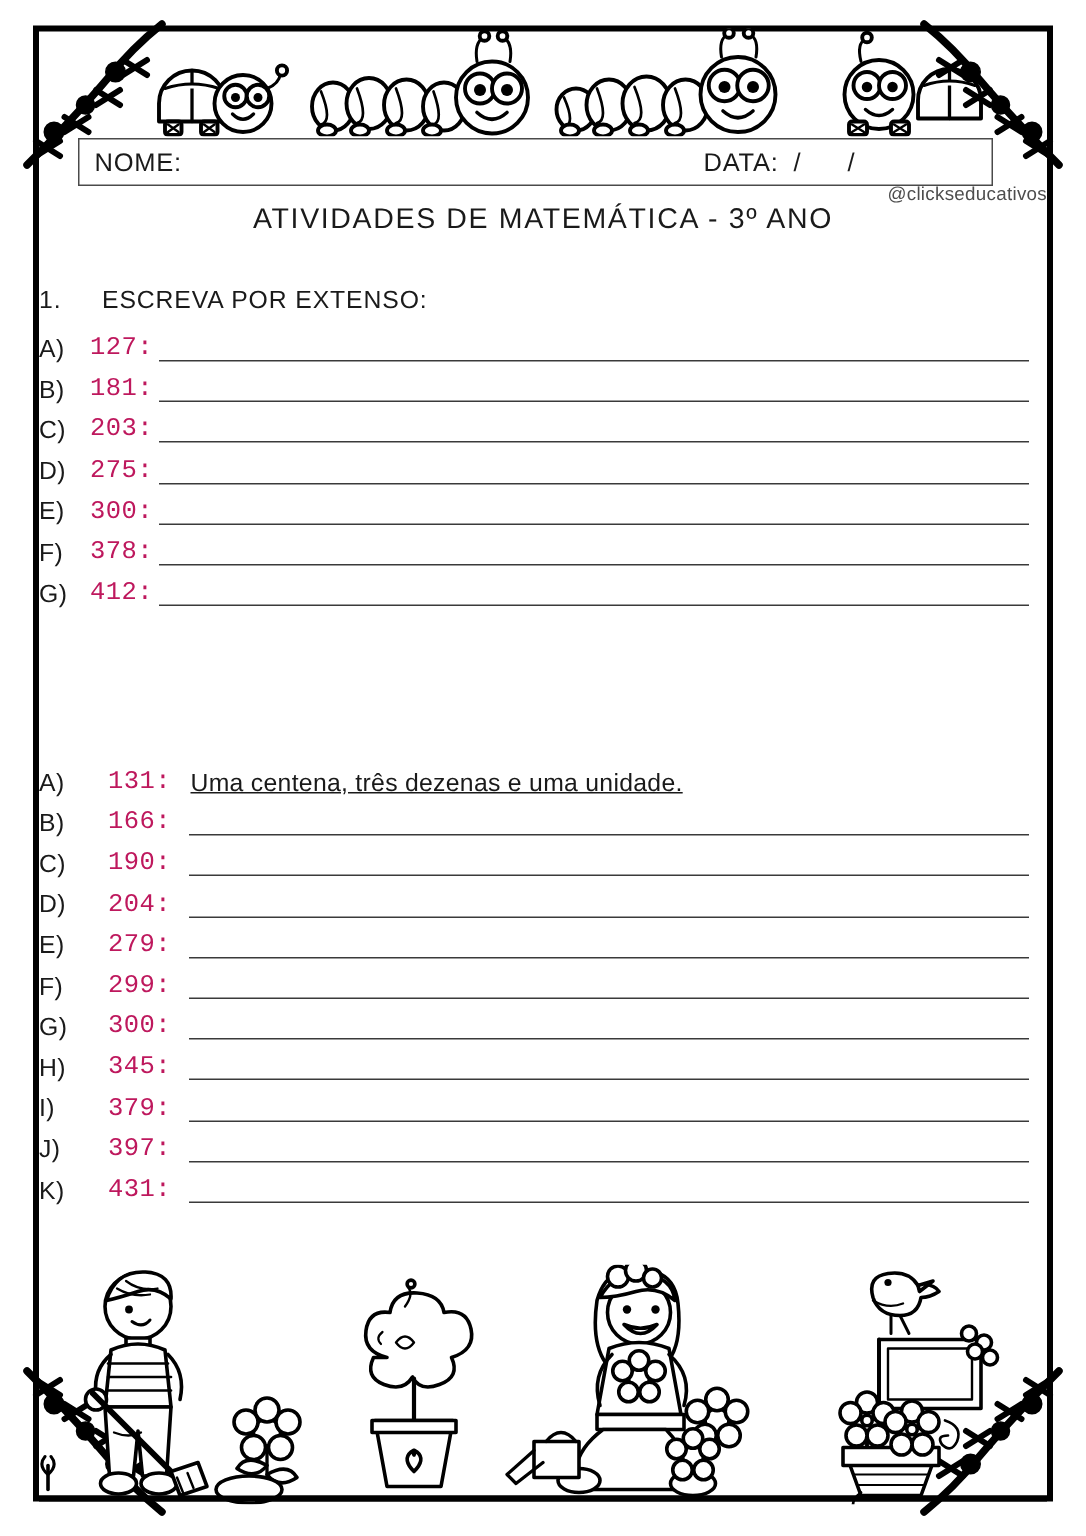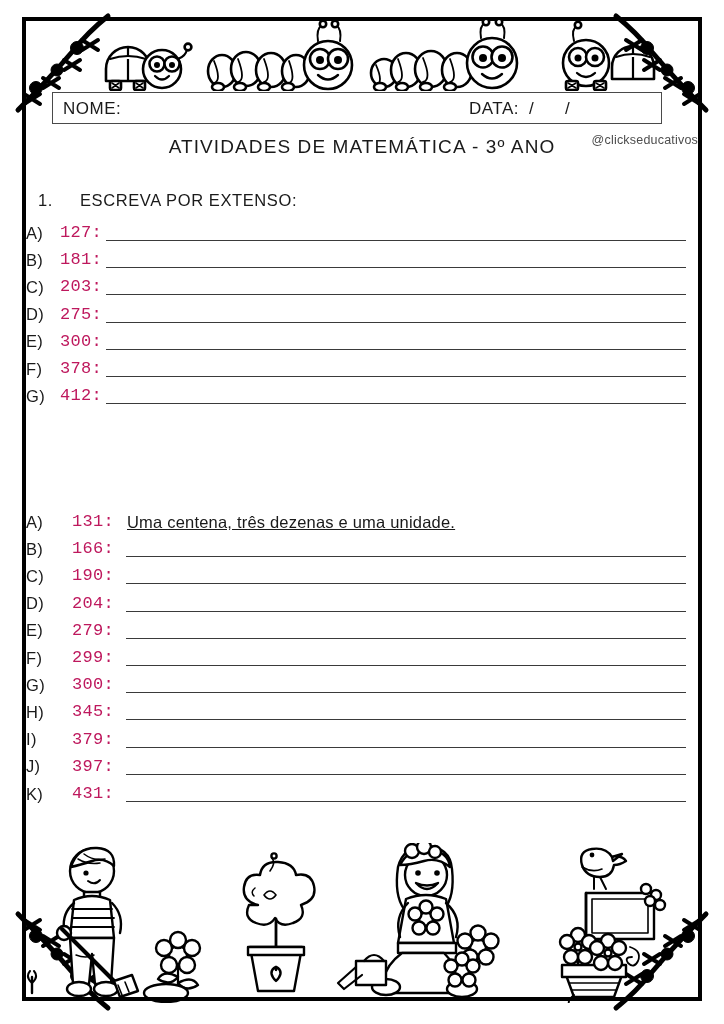--- a/index.html
+++ b/index.html
@@ -76,21 +76,21 @@
   }
   .nd-nome  { left: 10px; }
   .nd-data  { left: 416px; }
   .nd-slash1{ left: 476px; }
   .nd-slash2{ left: 512px; }
 
   
   .watermark {
     position: absolute;
     right: 26px;
-    top: 133px;
+    top: 122px;
     font-size: 12.5px;
     color: #4d4d4d;
     letter-spacing: 0.2px;
     white-space: nowrap;
   }
 
   
   .sheet-title {
     position: absolute;
     left: 0;
@@ -104,21 +104,21 @@
   }
 
   
   .section-heading {
     position: absolute;
     font-size: 16.5px;
     letter-spacing: 0.6px;
     color: #1a1a1a;
     white-space: nowrap;
   }
-  #sec1-heading { left: 26px; top: 191px; padding-left: 12px; }
+  #sec1-heading { left: 26px; top: 191px; }
   #sec1-heading .sec-num { display: inline-block; width: 42px; }
   #sec2-heading { left: 26px; top: 451px; }
 
   .q-row {
     position: absolute;
     height: 22px;
     display: flex;
     align-items: flex-end;
     white-space: nowrap;
   }

